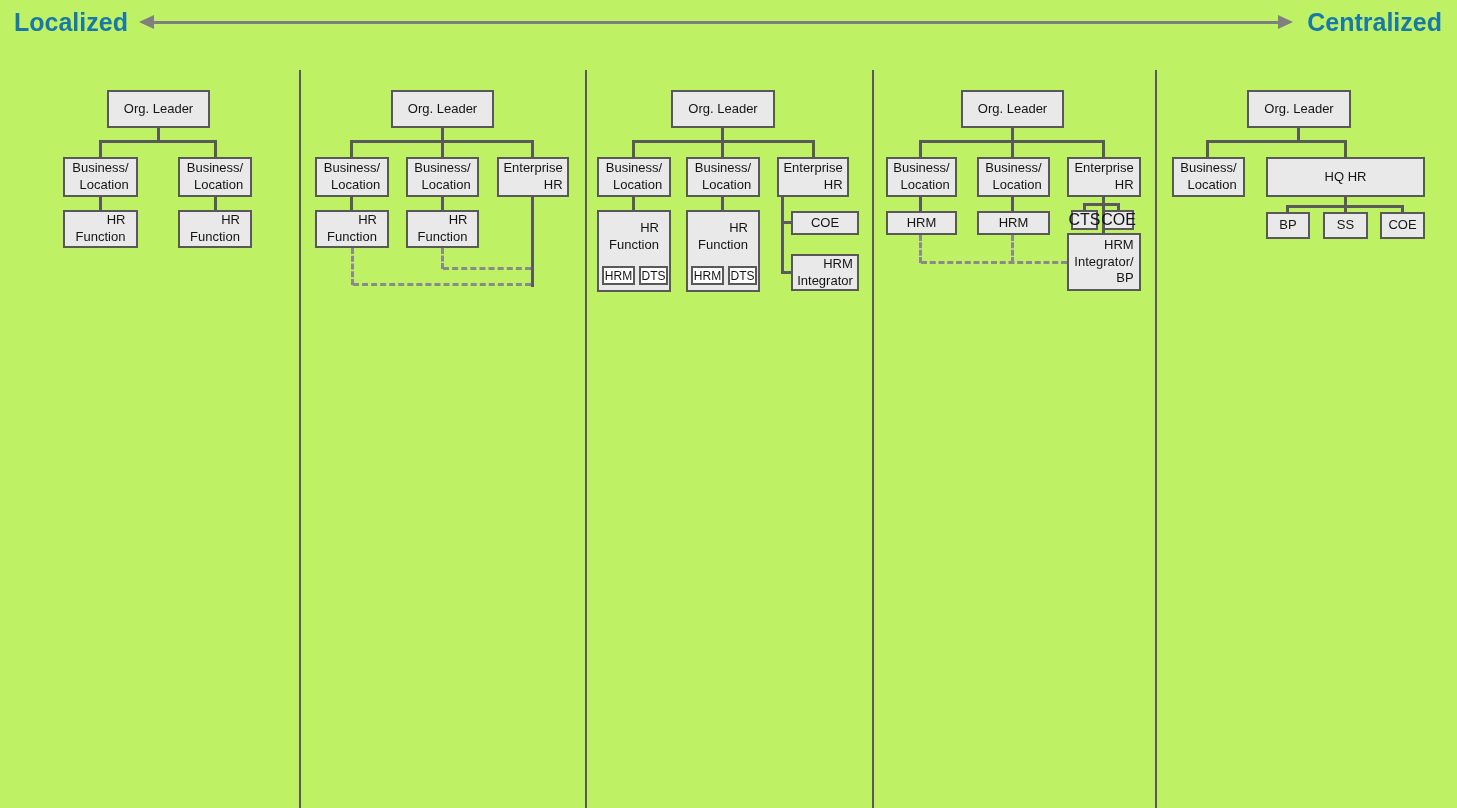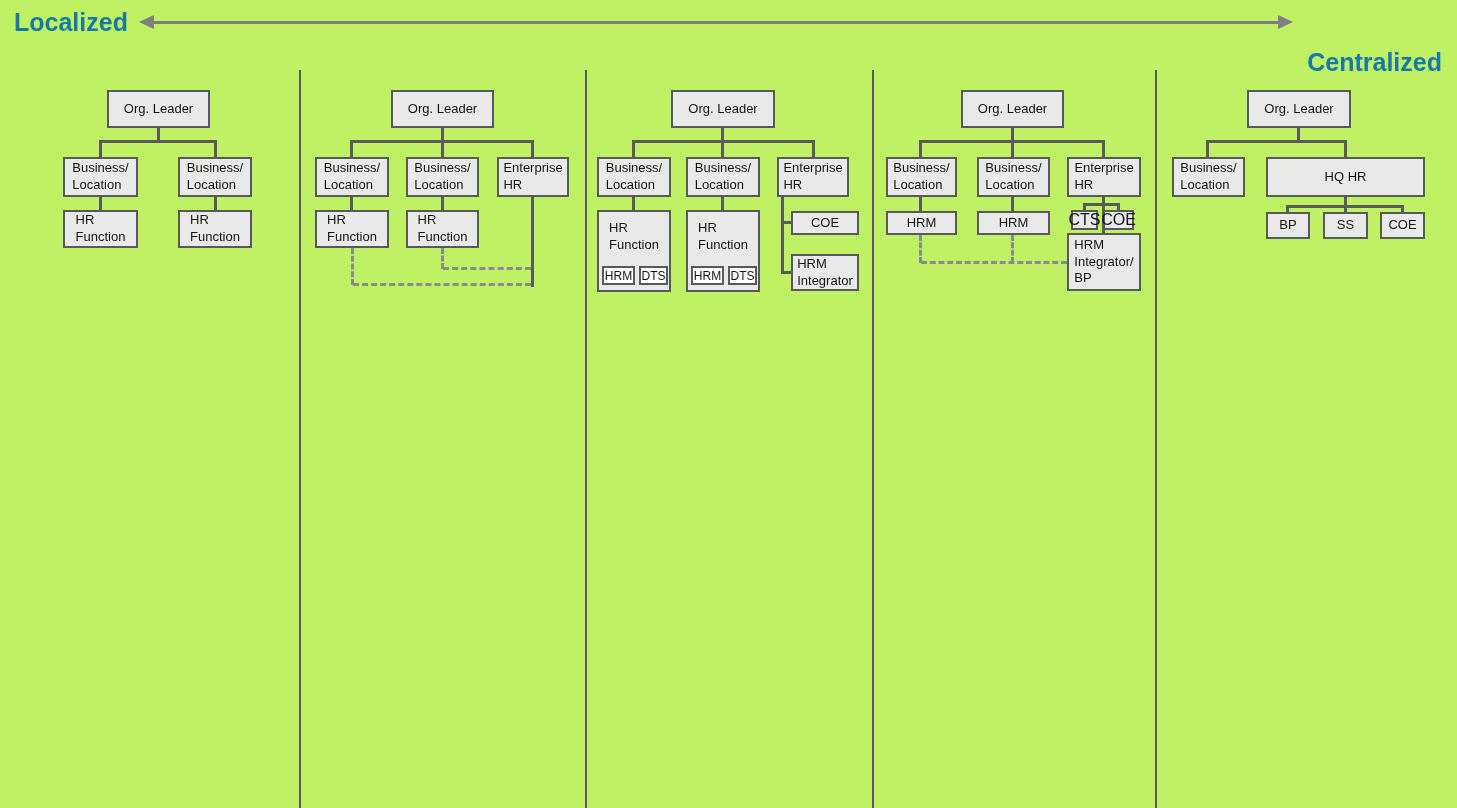--- a/index.html
+++ b/index.html
@@ -1,27 +1,27 @@
 <!DOCTYPE html>
 <html><head>
 <meta charset="utf-8">
 <style>
   html,body{margin:0;padding:0;background:#000;}
   .canvas{position:relative;width:1457px;height:808px;background:#bef264;overflow:hidden;
           font-family:"Liberation Sans",sans-serif;}
   .axis-label{position:absolute;top:8px;font-size:25px;font-weight:bold;color:#1878a8;white-space:nowrap;}
   .axis-label.left{left:14px;}
-  .axis-label.right{right:15px;margin-top:40px;}
+  .axis-label.right{right:15px;}
   .arrow-line{position:absolute;top:21px;left:150px;width:1131px;height:3px;background:#7f7f7f;}
   .arrow-head{position:absolute;top:15px;width:0;height:0;border-top:7px solid transparent;border-bottom:7px solid transparent;}
   .arrow-head.left{left:139px;border-right:15px solid #7f7f7f;}
   .arrow-head.right{left:1278px;border-left:15px solid #7f7f7f;}
   .divider{position:absolute;top:70px;height:738px;width:2px;background:#5a5a5a;}
   .bx{position:absolute;box-sizing:border-box;background:#e9e9e9;border:2px solid #595959;
-      color:#141414;font-size:13px;line-height:1.3;text-align:left;white-space:pre-line;
+      color:#141414;font-size:13px;line-height:1.3;text-align:right;white-space:pre-line;
       display:flex;align-items:center;justify-content:center;}
   .bx.top-label{align-items:flex-start;padding-top:8px;}
   .bx.inner{background:#ffffff;font-size:12px;line-height:1;}
   .bx.small{font-size:16px;}
   .ln{position:absolute;background:#5a5a5a;}
   .dash-h{position:absolute;height:0;border-top:3px dashed #8a8a8a;background:none;}
   .dash-v{position:absolute;width:0;border-left:3px dashed #8a8a8a;background:none;}
 </style>
 </head>
 <body>

